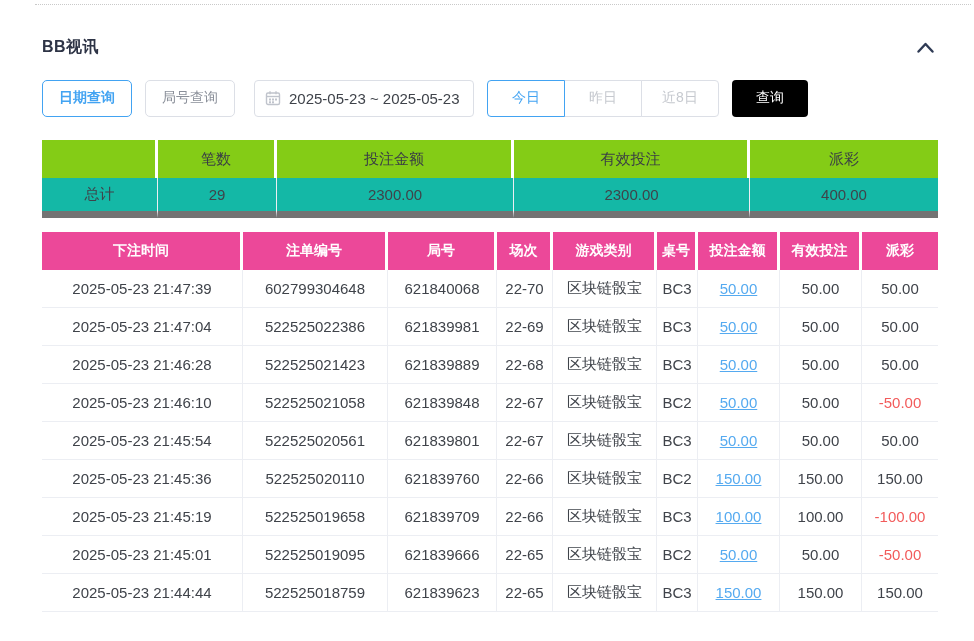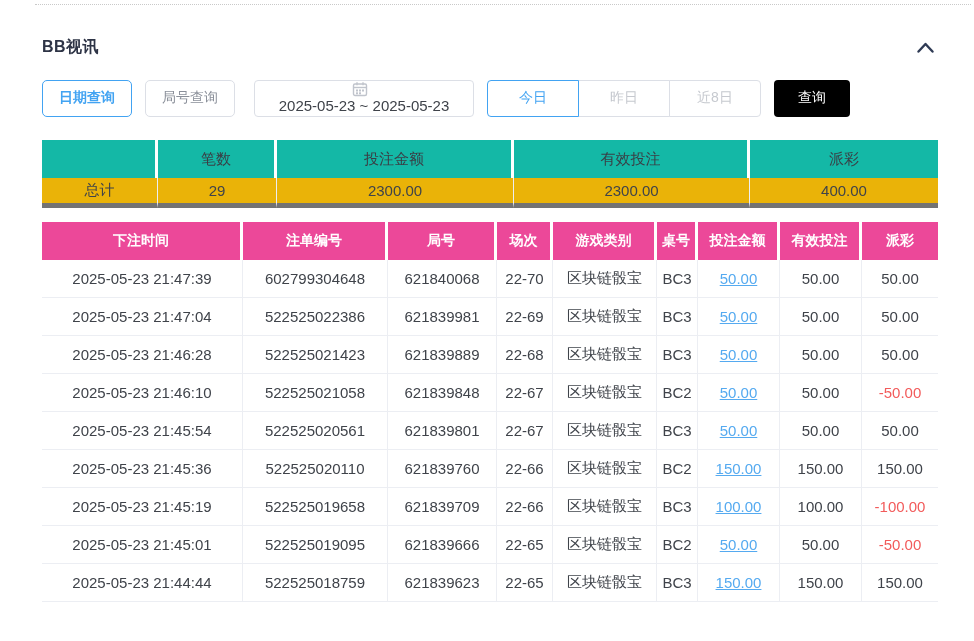--- a/index.html
+++ b/index.html
@@ -23,52 +23,52 @@
   .toolbar { margin-top:21px; display:flex; align-items:center; height:38px; font-size:14px; }
   .pill {
     height:37px; padding:0 16px; border-radius:5px; background:#fff;
     font-size:14px; cursor:pointer; font-family:inherit;
   }
   .pill-active { border:1px solid #42a3f2; color:#42a3f2; font-weight:bold; }
   .pill-inactive { border:1px solid #dcdfe6; color:#8a8f99; margin-left:13px; }
   .date-input {
     margin-left:19px; width:220px; height:37px; border:1px solid #dcdfe6;
     border-radius:4px; display:flex; align-items:center; padding:0 10px;
-    cursor:pointer; background:#fff;flex-direction:column;
+    cursor:pointer; background:#fff;
   }
   .date-input .cal { display:inline-flex; margin-right:8px; line-height:0; }
   .date-input .val { font-size:15px; color:#3f434a; white-space:nowrap; }
   .segmented { margin-left:13px; display:inline-flex; height:37px; }
   .seg {
-    width:92px; height:37px; background:#fff; border:1px solid #dcdfe6;
+    width:78px; height:37px; background:#fff; border:1px solid #dcdfe6;
     font-size:14px; color:#c6c9cf; cursor:pointer; font-family:inherit;
     margin-left:-1px;
   }
   .seg:first-child { margin-left:0; border-radius:4px 0 0 4px; }
   .seg:last-child { border-radius:0 4px 4px 0; }
   .seg-active { border:1px solid #42a3f2; color:#42a3f2; position:relative; z-index:2; }
   .search-btn {
     margin-left:13px; width:76px; height:37px; background:#000000; color:#fff;
     border:none; border-radius:4px; font-size:14px; cursor:pointer; font-family:inherit;
   }
 
   
   table { border-collapse:separate; border-spacing:0; width:896px; table-layout:fixed; }
   th, td { text-align:center; overflow:hidden; white-space:nowrap; }
 
   
   .summary-table { margin-top:23px; }
   .summary-table th {
-    background:#14b8a6; height:38px; font-size:15px; font-weight:normal;
+    background:#84cc16; height:38px; font-size:15px; font-weight:normal;
     color:#3a3e45; border-right:3px solid #fff;
   }
   .summary-table th:last-child { border-right:none; }
   .summary-table td {
-    height:30px; font-size:15px; background:#eab308;
-    border-bottom:5px solid #737373; border-right:1px solid #eceef3;
+    height:40px; font-size:15px; background:#14b8a6;
+    border-bottom:7px solid #737373; border-right:1px solid #eceef3;
   }
   .summary-table td:last-child { border-right:none; }
 
   
   .bets-table { margin-top:14px; }
   .bets-table th {
     background:#ec4899; color:#fff; height:38px; font-size:14px; font-weight:bold;
     border-right:3px solid #fff;
   }
   .bets-table th:last-child { border-right:none; }

